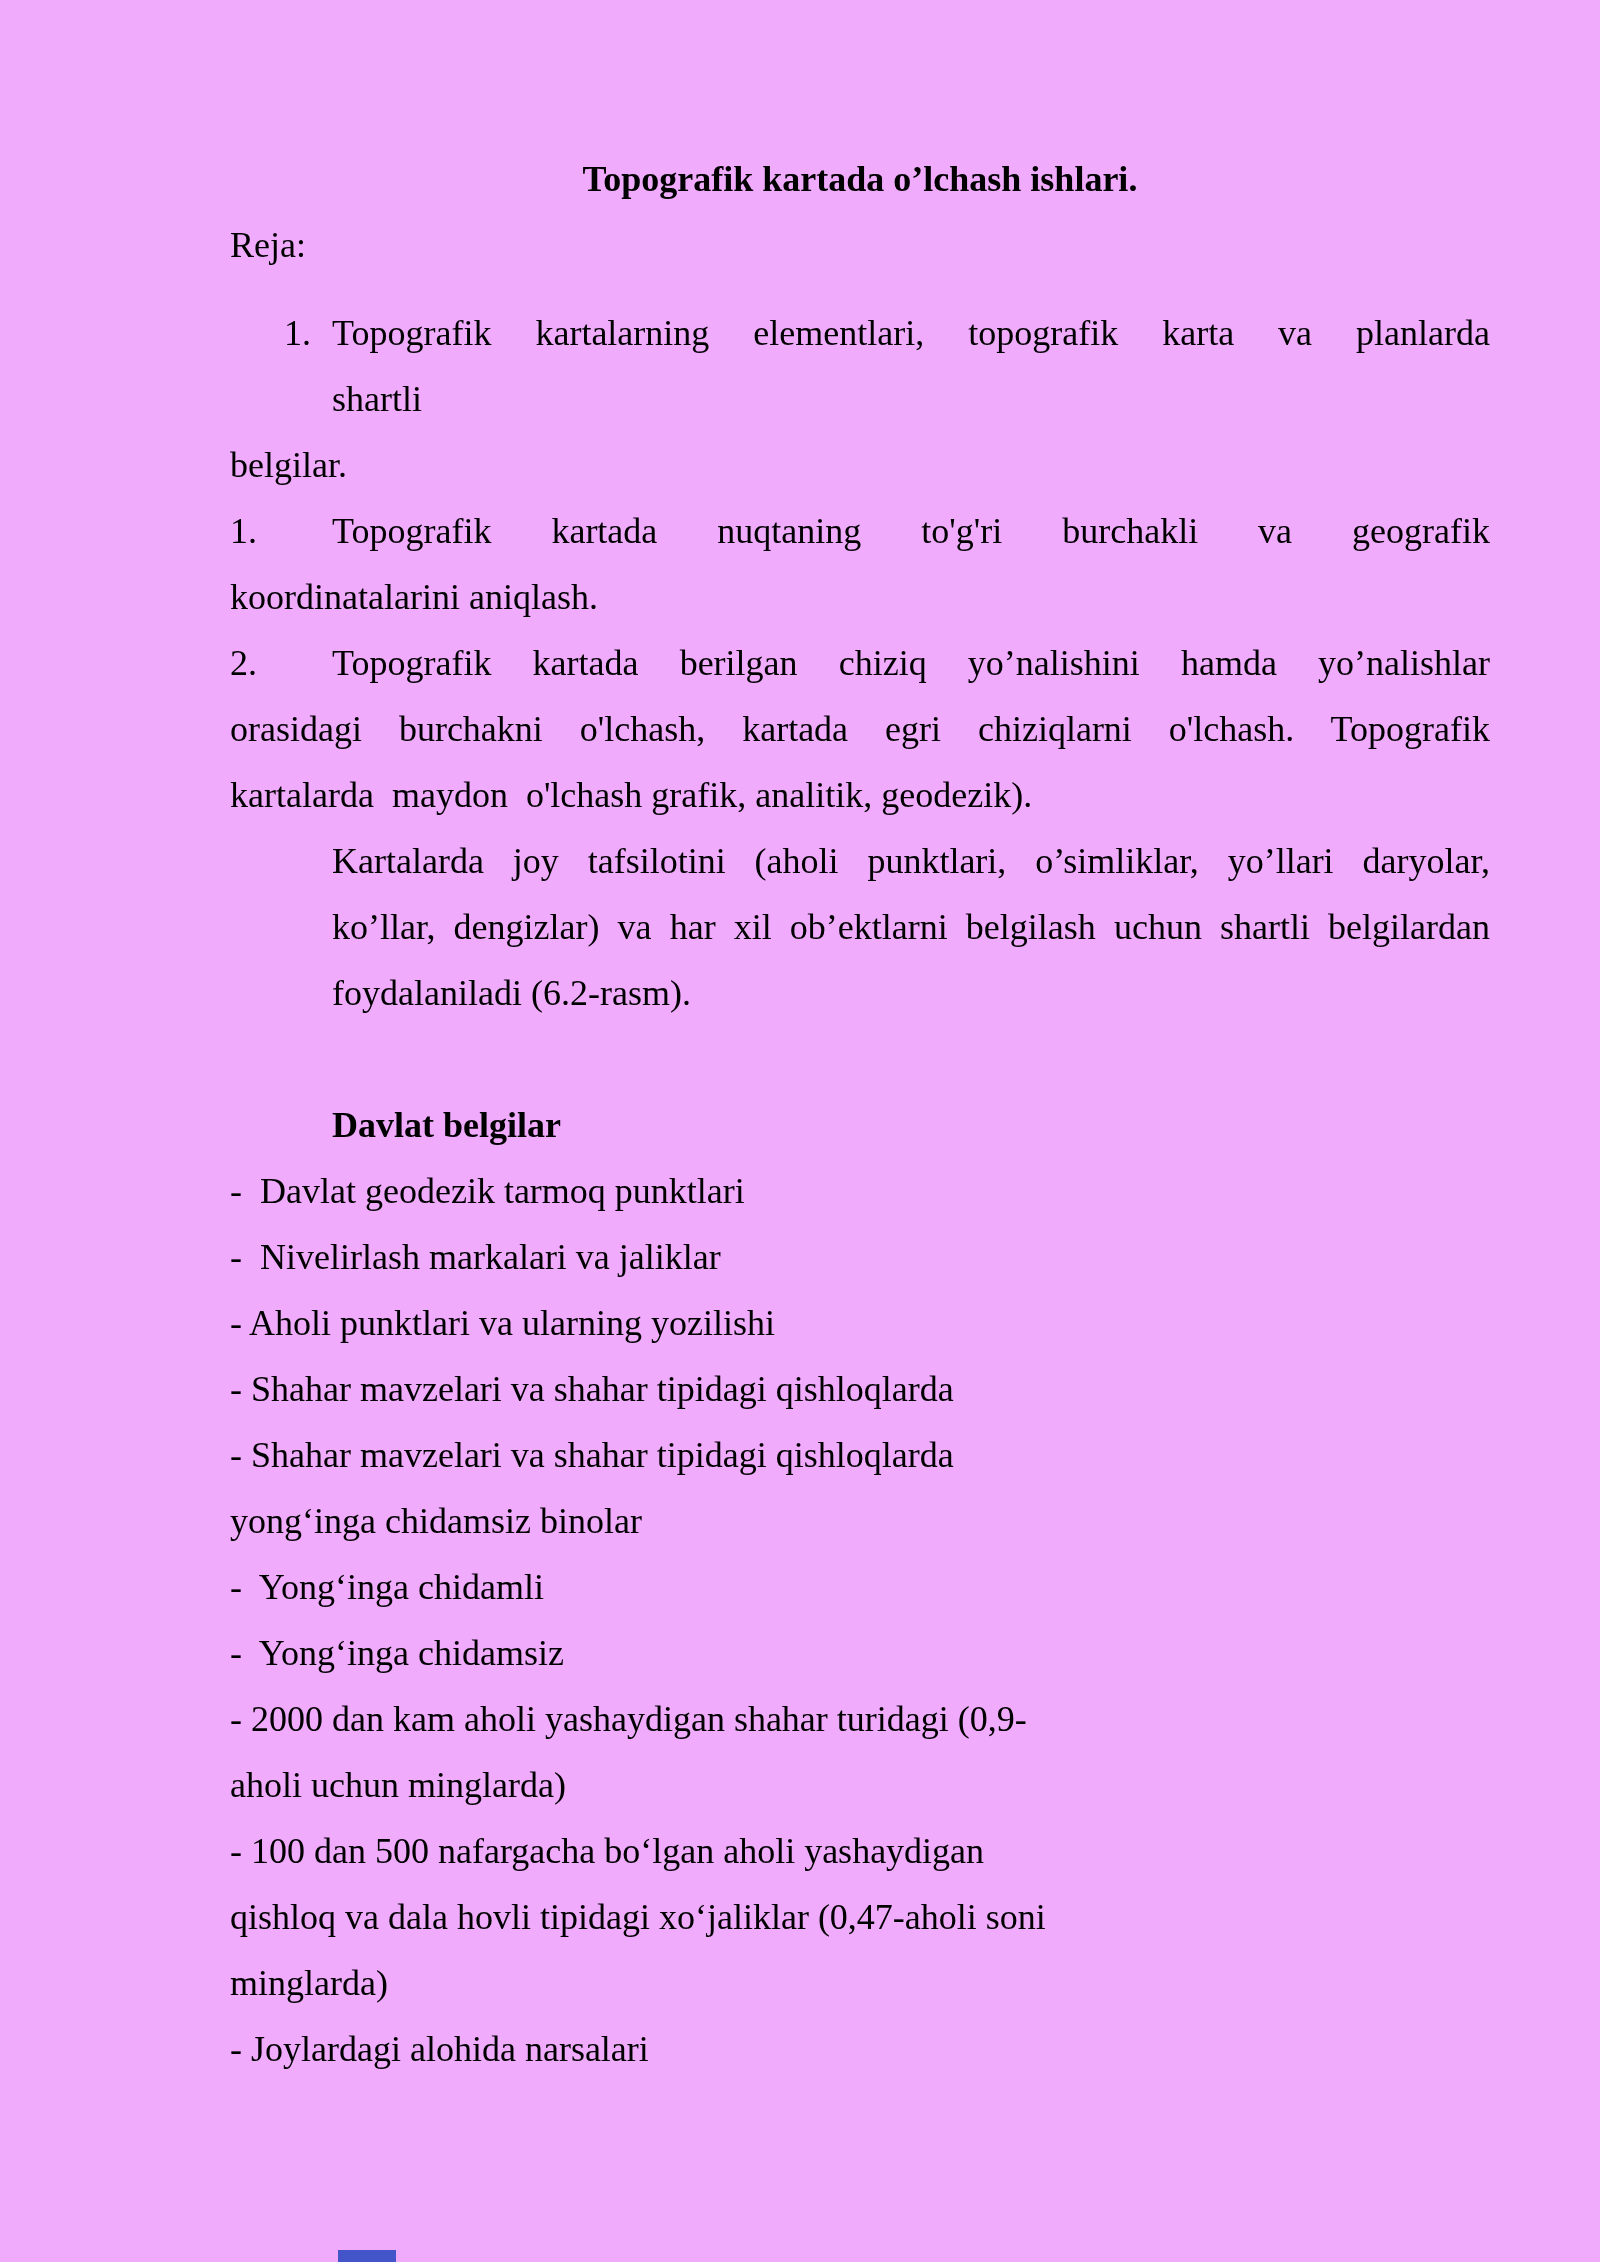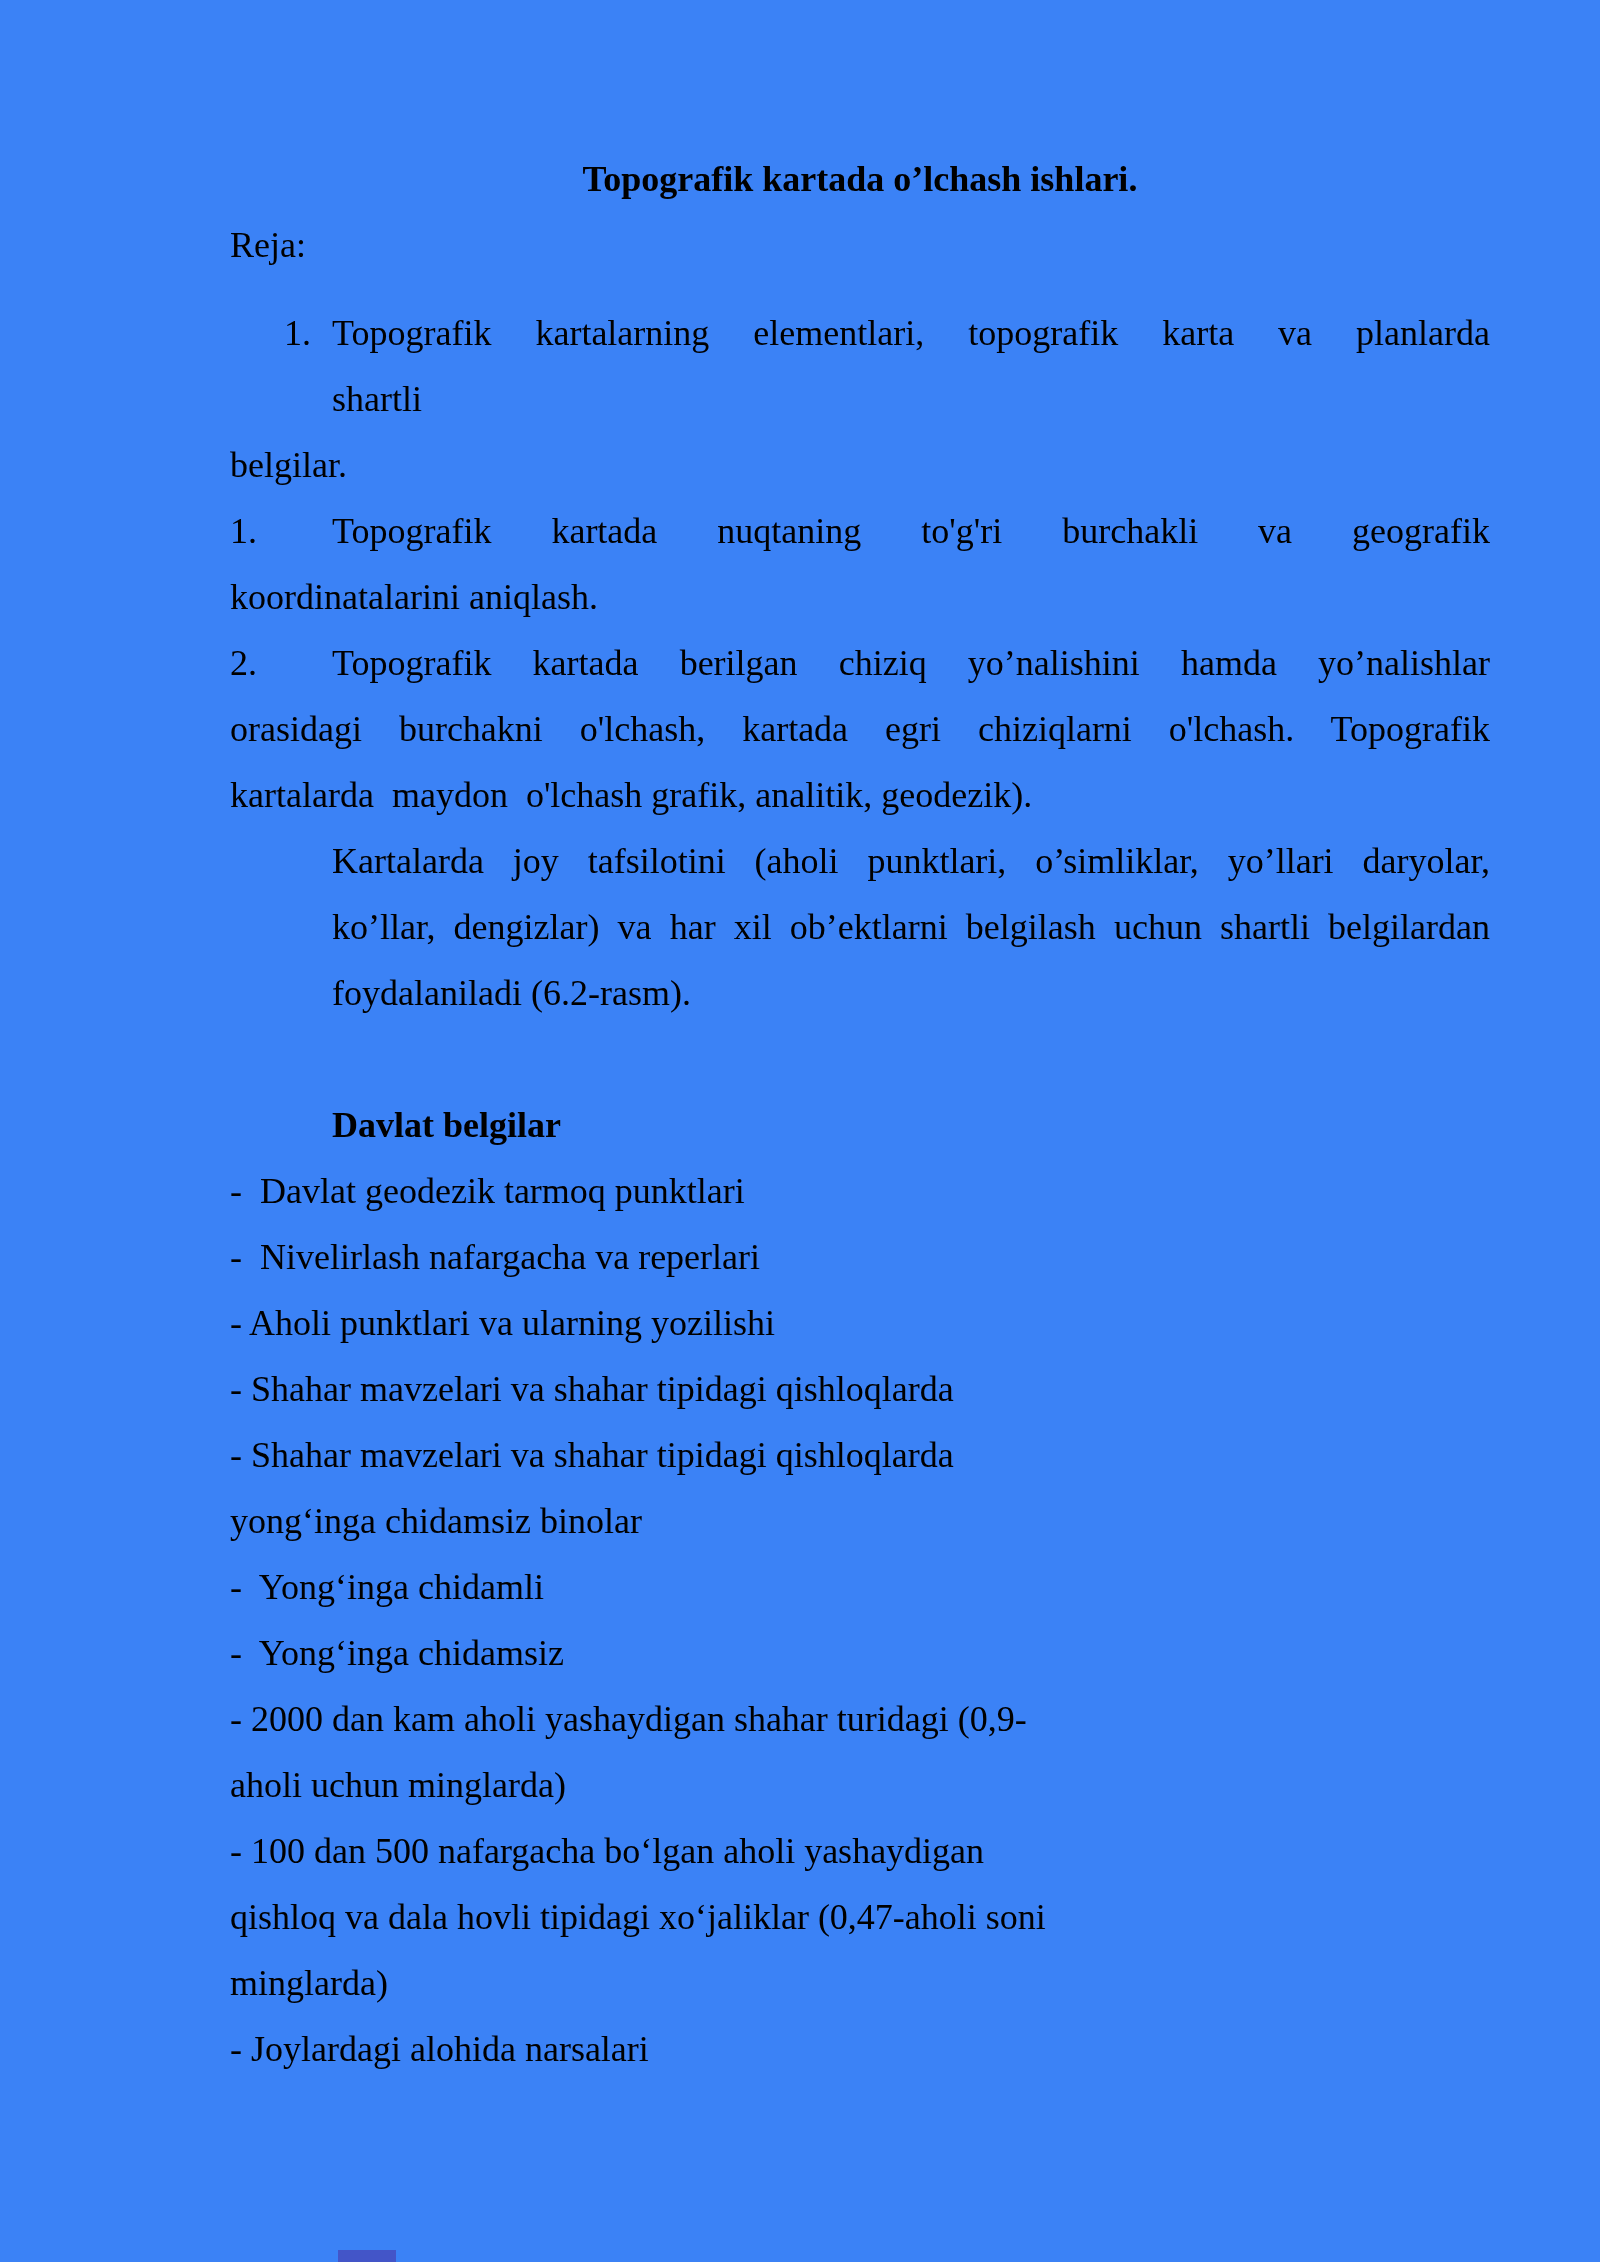--- a/index.html
+++ b/index.html
@@ -15,21 +15,21 @@
     font-family: "Liberation Serif", serif;
     color: #000000;
   }
   .page {
     box-sizing: border-box;
     width: 1600px;
     height: 2262px;
     padding: 146px 110px 0 230px;
     font-size: 36px;
     line-height: 66px;
-    background: #3b82f6;
+    background: #f0abfc;
   }
   p { margin: 0; }
   .center { text-align: center; }
   .bold { font-weight: 700; }
   .just { text-align: justify; text-align-last: justify; }
   .row { display: flex; }
   .num { flex: none; }
   .n48 { width: 48px; }
   .n102 { width: 102px; }
   .fill { flex: 1 1 auto; }
@@ -77,21 +77,21 @@
 
   <p class="ind just">Kartalarda joy tafsilotini (aholi punktlari, o’simliklar, yo’llari daryolar,</p>
   <p class="ind just">ko’llar, dengizlar) va har xil ob’ektlarni belgilash uchun shartli belgilardan</p>
   <p class="ind">foydalaniladi (6.2-rasm).</p>
 
   <p class="blank"></p>
 
   <p class="ind bold">Davlat belgilar</p>
 
   <p class="pre">-  Davlat geodezik tarmoq punktlari</p>
-  <p class="pre">-  Nivelirlash nafargacha va reperlari</p>
+  <p class="pre">-  Nivelirlash markalari va jaliklar</p>
   <p class="pre">- Aholi punktlari va ularning yozilishi</p>
   <p class="pre">- Shahar mavzelari va shahar tipidagi qishloqlarda</p>
   <p class="pre">- Shahar mavzelari va shahar tipidagi qishloqlarda</p>
   <p class="pre">yong‘inga chidamsiz binolar</p>
   <p class="pre">-  Yong‘inga chidamli</p>
   <p class="pre">-  Yong‘inga chidamsiz</p>
   <p class="pre">- 2000 dan kam aholi yashaydigan shahar turidagi (0,9-</p>
   <p class="pre">aholi uchun minglarda)</p>
   <p class="pre">- 100 dan 500 nafargacha bo‘lgan aholi yashaydigan</p>
   <p class="pre">qishloq va dala hovli tipidagi xo‘jaliklar (0,47-aholi soni</p>

